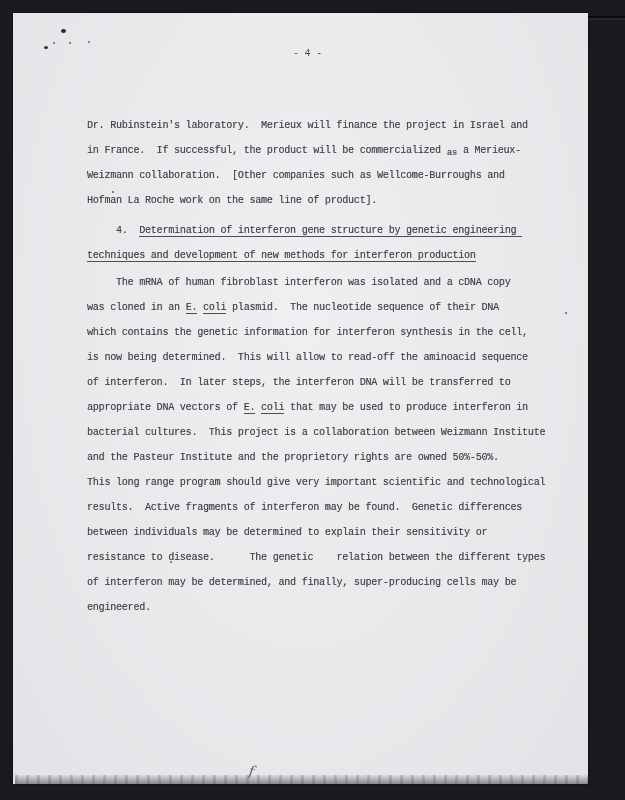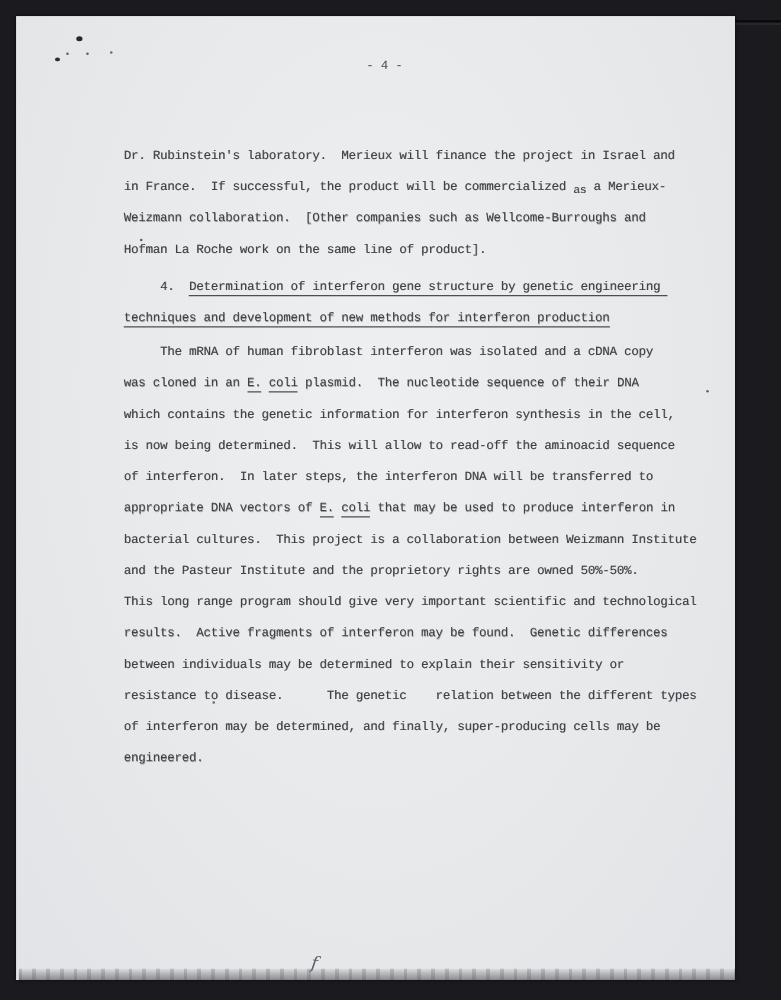--- a/index.html
+++ b/index.html
@@ -25,21 +25,21 @@
     background-image:radial-gradient(ellipse at 50% 38%, #eeeff1 0%, #e8e9eb 55%, #e2e3e6 100%);
     box-shadow:0 0 3px rgba(0,0,0,0.65);
   }
   .page-number {
     position:absolute; top:35px; left:0; width:100%;
     text-align:center; text-indent:14px;
     font-size:10px; letter-spacing:-0.2px;
     color:#4a4c52;
   }
   .text-block {
-    position:absolute; left:86px; top:100px;
+    position:absolute; left:74px; top:100px;
     font-size:10px; letter-spacing:-0.2px;
     color:#3f4147;
     white-space:pre;
     text-shadow:0.3px 0.3px 0.4px rgba(64,66,72,0.45);
   }
   .line { height:25px; line-height:25px; }
   .u { border-bottom:1px solid #4c4e54; }
   .drop { position:relative; top:2px; font-size:9px;text-align:right; }
   .bottom-edge {
     position:absolute; left:2px; right:0; bottom:0; height:9px;

